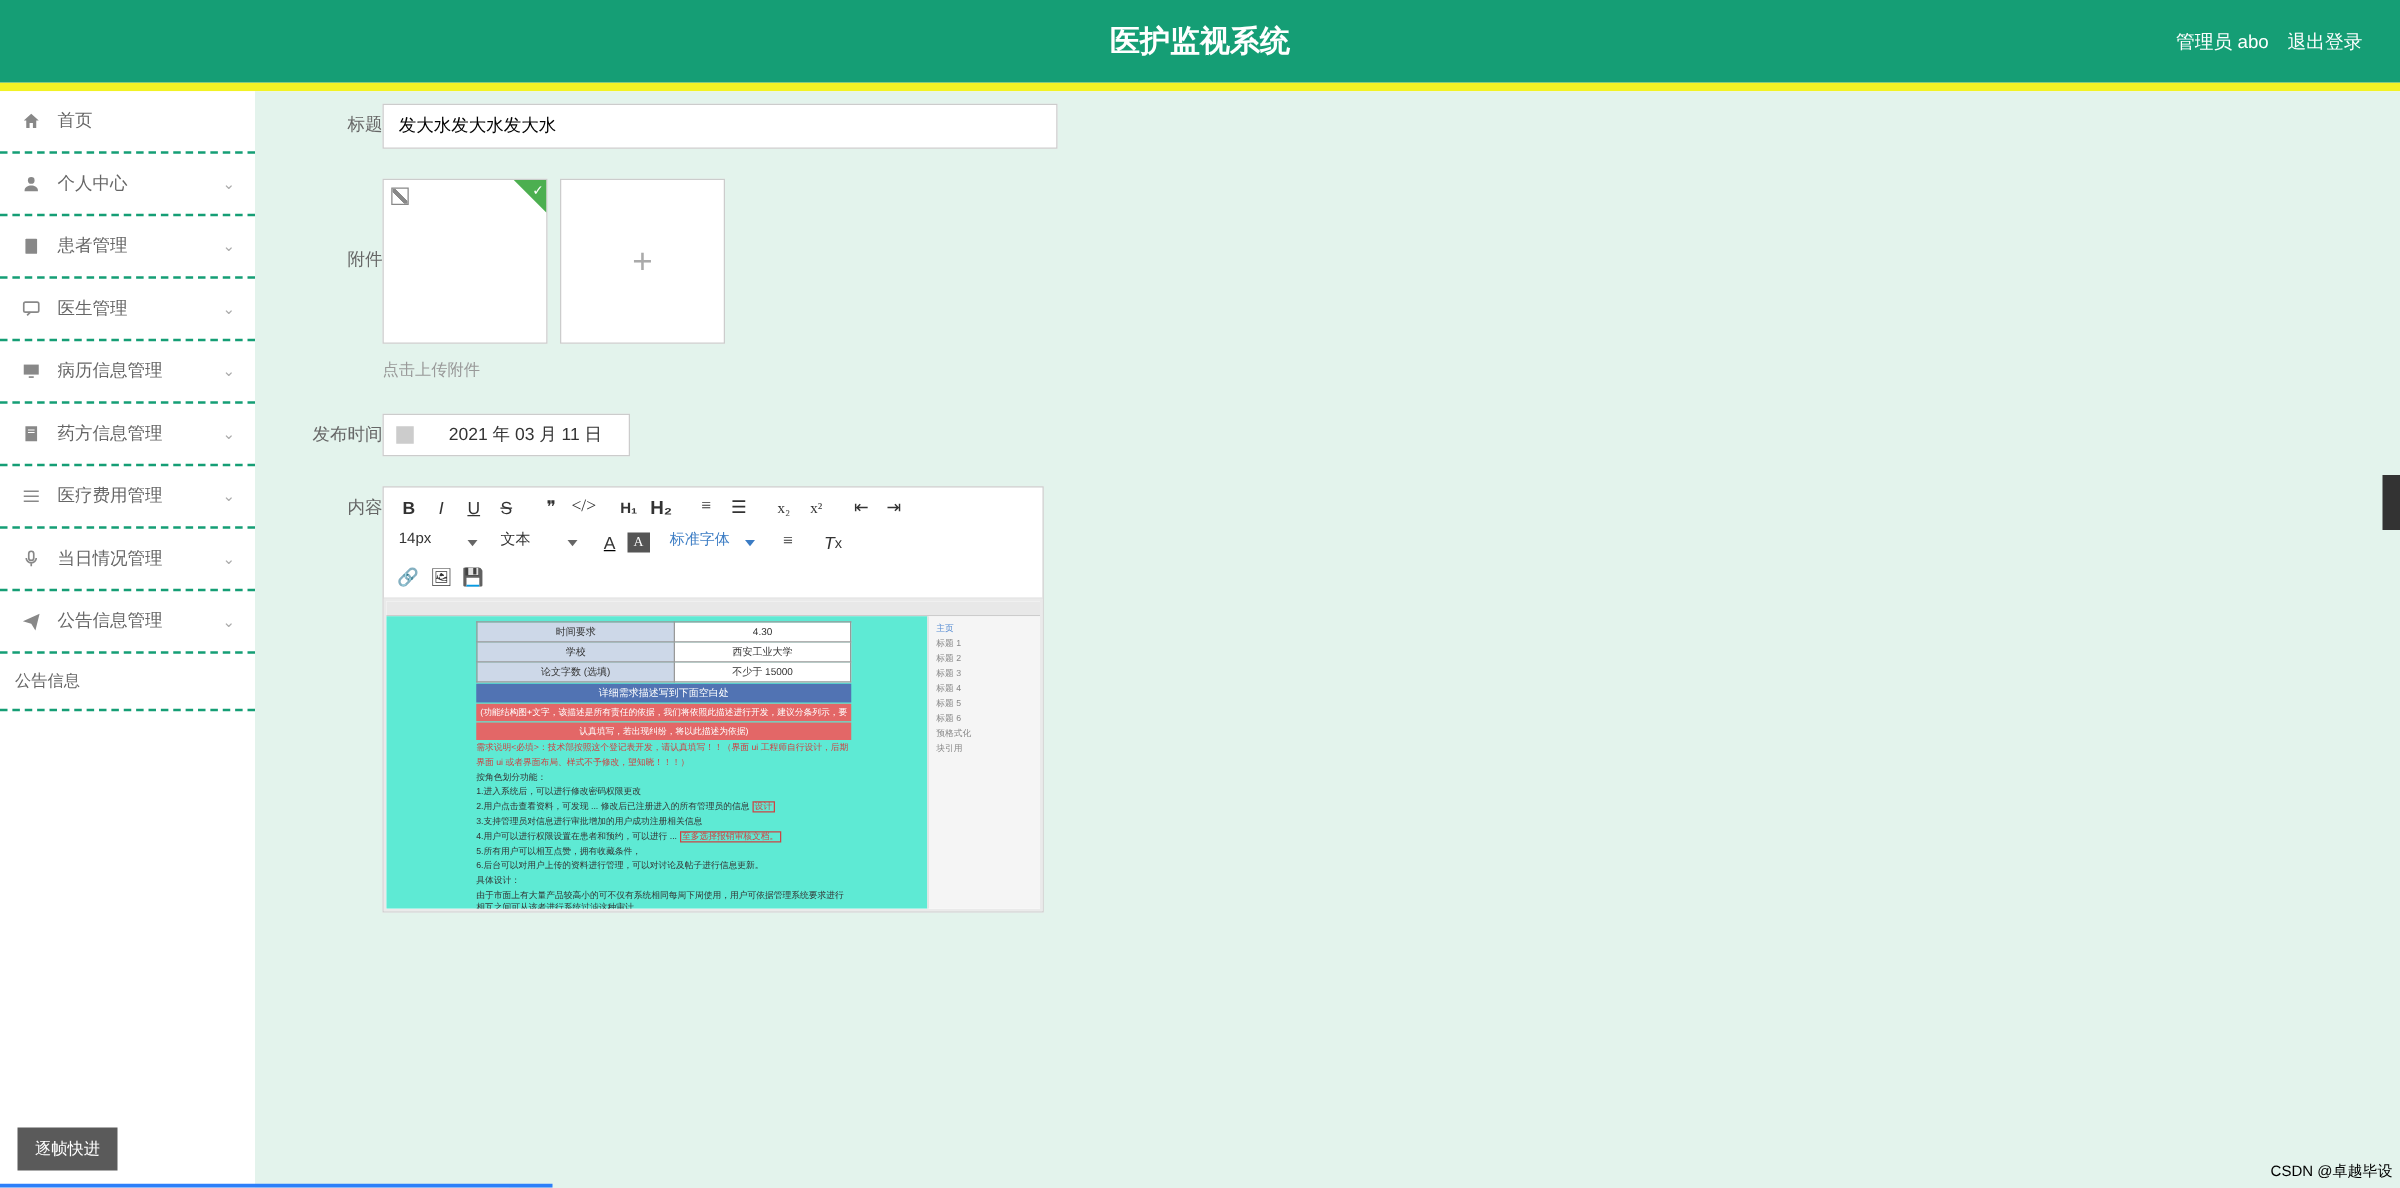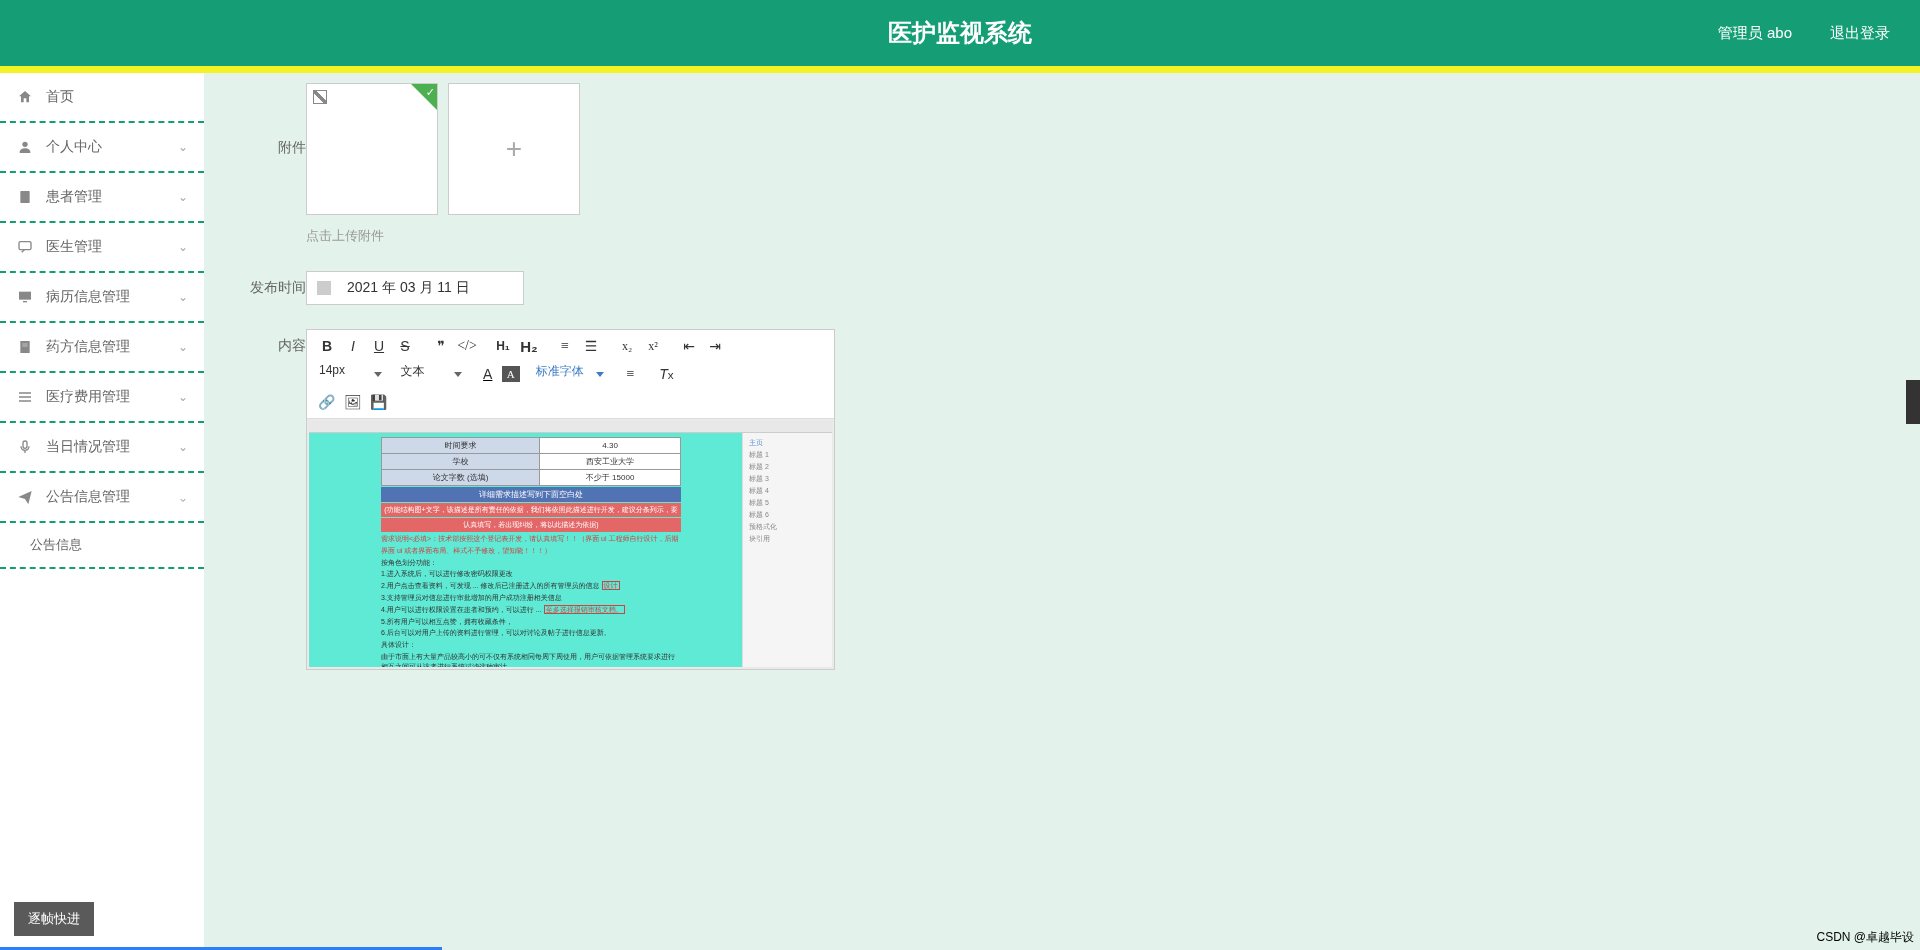--- a/index.html
+++ b/index.html
@@ -1,41 +1,41 @@
 <!DOCTYPE html>
 <html><head>
 <meta charset="utf-8">
 <style>
 *{box-sizing:border-box;margin:0;padding:0;font-family:Arial,"Microsoft YaHei",sans-serif}
 body{background:#fff;font-size:14px;color:#333}
 .header{background:#159e75;height:66px;display:flex;align-items:center;justify-content:center;position:relative}
 .header-title{color:#fff;font-size:24px;font-weight:bold}
-.header-right{position:absolute;right:30px;display:flex;gap:38px;color:#fff;font-size:15px}
+.header-right{position:absolute;right:30px;display:flex;gap:15px;color:#fff;font-size:15px}
 .header-divider{height:7px;background:#f2f224}
 .container{display:flex;height:calc(100vh - 73px)}
 .sidebar{width:204px;background:#fff;overflow-y:auto}
 .nav-item{display:flex;align-items:center;height:50px;padding:0 16px;cursor:pointer;border-bottom:2px dashed #159e75;position:relative}
 .nav-item-first{border-top:none}
 .nav-icon{width:18px;height:18px;margin-right:12px;display:flex;align-items:center;justify-content:center;color:#888}
 .nav-label{flex:1;color:#666;font-size:14px}
 .nav-chevron{color:#aaa;font-size:12px;transform:rotate(0deg)}
 .nav-chevron.up{transform:rotate(180deg)}
-.sub-item{height:46px;display:flex;align-items:center;padding-left:30px;color:#666;font-size:13px;cursor:pointer;border-bottom:2px dashed #159e75}
+.sub-item{height:46px;display:flex;align-items:center;padding-left:12px;color:#666;font-size:13px;cursor:pointer;border-bottom:2px dashed #159e75}
 .main{flex:1;background:#e3f3ec;padding:10px 40px;overflow-y:auto;position:relative}
 .form-row{display:flex;align-items:flex-start;margin-bottom:24px}
 .form-label{width:62px;text-align:right;padding-top:8px;color:#666;font-size:14px;margin-right:0}
 .form-input{width:540px;height:36px;border:1px solid #ccc;padding:0 12px;font-size:14px;background:#fff;outline:none}
 .attachment-box{display:flex;gap:10px}
 .attach-card{width:132px;height:132px;border:1px solid #ccc;background:#fff;position:relative;display:flex;align-items:center;justify-content:center}
 .attach-corner{position:absolute;top:0;right:0;width:0;height:0;border-left:26px solid transparent;border-top:26px solid #4caf50}
 .attach-check{position:absolute;top:2px;right:2px;color:#fff;font-size:11px}
 .attach-broken{position:absolute;top:6px;left:6px;width:14px;height:14px;border:1px solid #888;background:linear-gradient(45deg,transparent 40%,#888 40%,#888 60%,transparent 60%)}
 .plus-icon{font-size:28px;color:#aaa;font-weight:300}
 .hint-text{color:#999;font-size:13px;margin-left:62px;margin-top:-12px;margin-bottom:26px}
-.date-input{width:218px;height:34px;border:1px solid #ccc;background:#fff;display:flex;align-items:center;padding:0 10px;gap:16px}
+.date-input{width:198px;height:34px;border:1px solid #ccc;background:#fff;display:flex;align-items:center;padding:0 10px;gap:28px}
 .date-icon{width:14px;height:14px;background:#ccc}
 .editor{width:529px;border:1px solid #ccc;background:#fff}
 .toolbar{padding:4px 8px;border-bottom:1px solid #ddd;display:flex;flex-wrap:wrap;align-items:center;gap:2px}
 .tb-btn{width:24px;height:24px;display:flex;align-items:center;justify-content:center;cursor:pointer;font-size:14px;color:#333;font-family:Georgia,serif}
 .tb-sep{width:8px}
 .tb-select{height:22px;padding:0 16px 0 4px;border:none;background:transparent;font-size:12px;cursor:pointer;position:relative;display:flex;align-items:flex-start}
 .tb-select-blue{color:#3b7cc4}
 .tb-select::after{content:"";position:absolute;right:2px;top:9px;border-left:4px solid transparent;border-right:4px solid transparent;border-top:5px solid #666}
 .tb-select-blue::after{border-top-color:#3b7cc4}
 .tb-newline{width:100%;height:0}
@@ -157,20 +157,24 @@
       <span class="nav-label">公告信息管理</span>
       <span class="nav-chevron up">⌃</span>
     </div>
     <div class="sub-item">
       <span>公告信息</span>
     </div>
   </div>
 
   <div class="main">
 
+    <div class="form-row">
+      <div class="form-label">标题</div>
+      <input class="form-input" value="发大水发大水发大水" style="">
+    </div>
 
     <div class="form-row">
       <div class="form-label" style="padding-top:56px">附件</div>
       <div class="attachment-box">
         <div class="attach-card">
           <div class="attach-broken"></div>
           <div class="attach-corner"></div>
           <div class="attach-check">✓</div>
         </div>
         <div class="attach-card">

